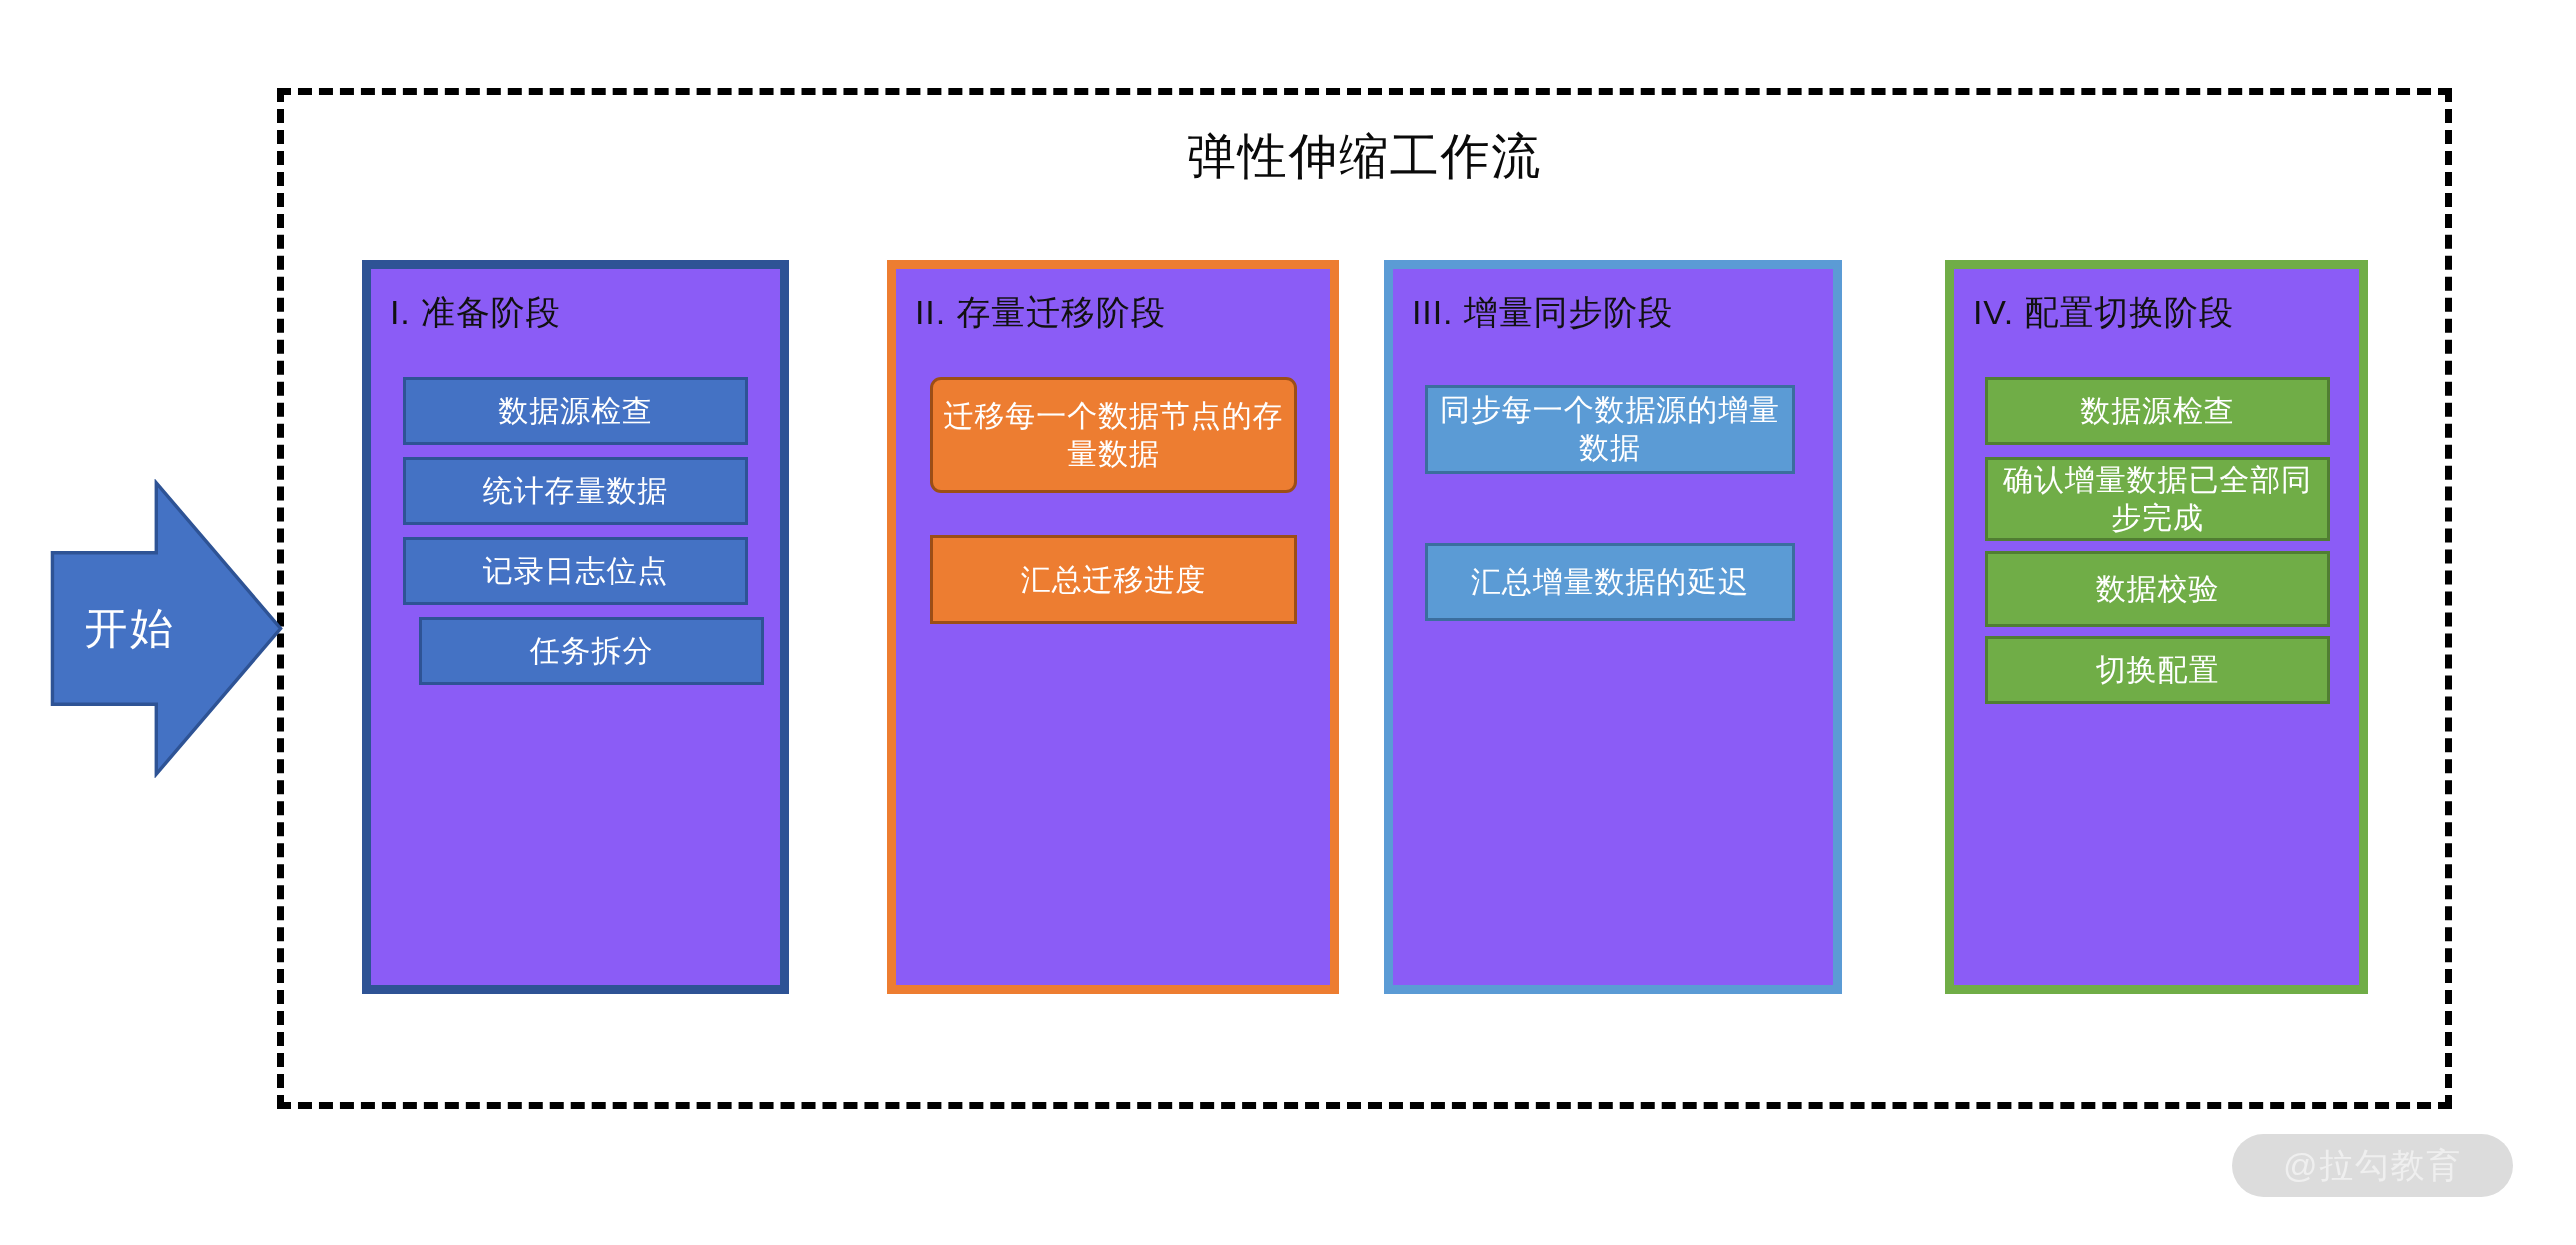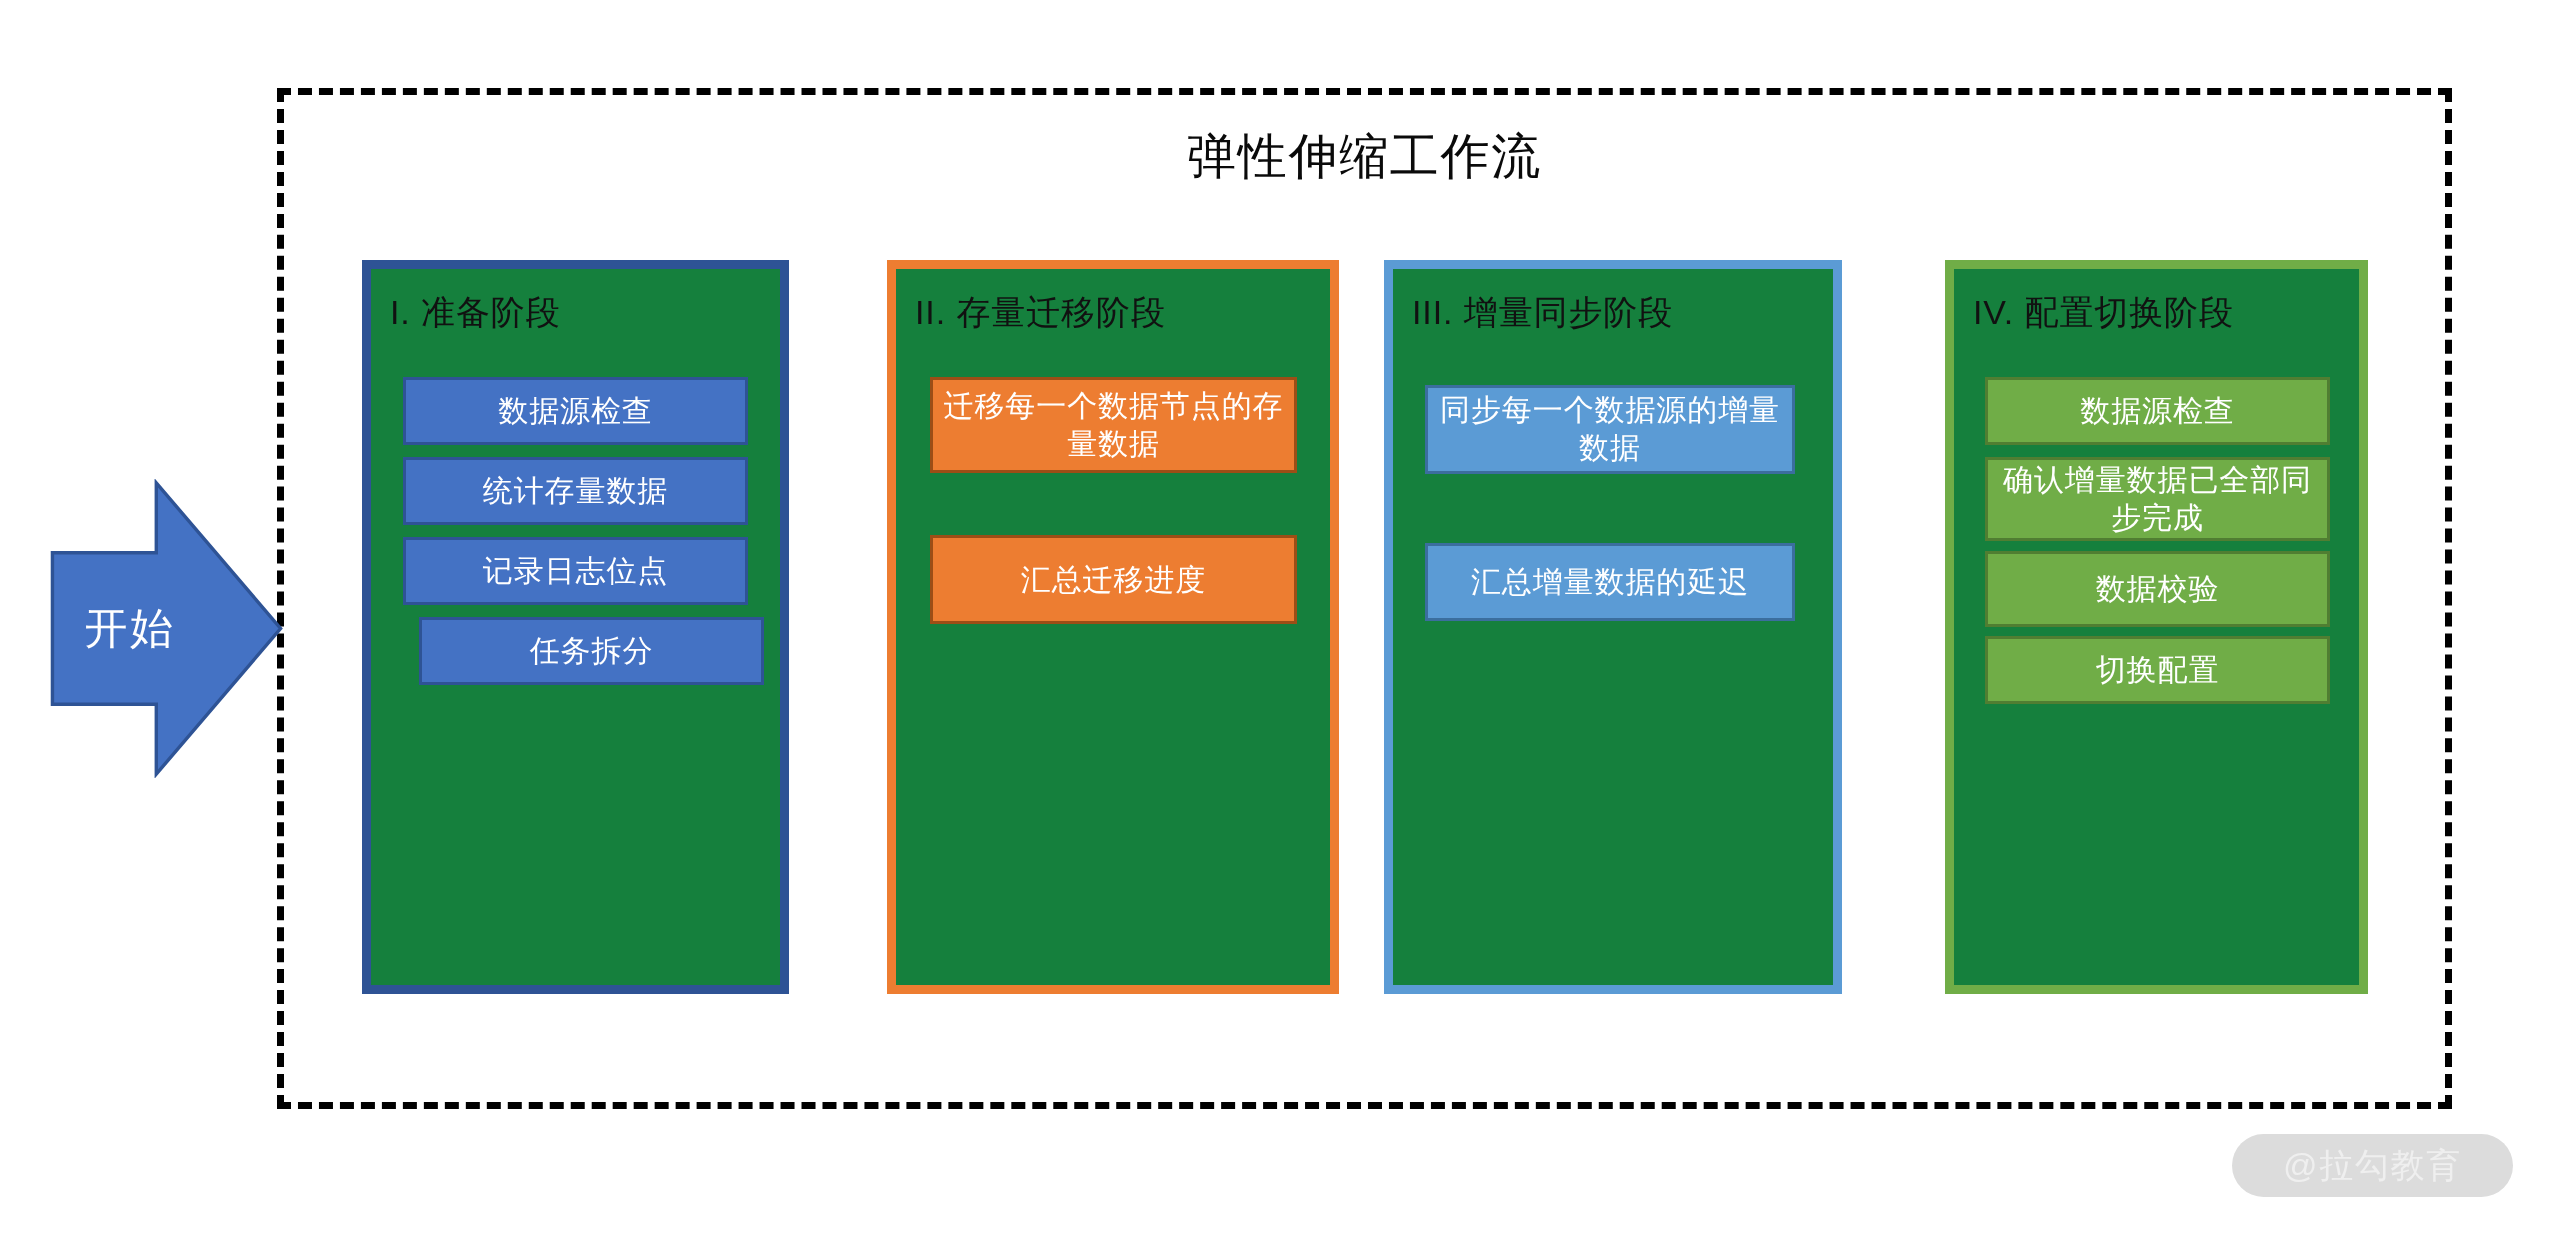--- a/index.html
+++ b/index.html
@@ -30,21 +30,21 @@
   .start-arrow svg{display:block;width:252px;height:299px;}
   .start-arrow .lbl{
     position:absolute;left:0;top:0;width:196px;height:299px;
     display:flex;align-items:center;justify-content:center;
     color:#ffffff;font-size:43px;letter-spacing:2.6px;
   }
 
   
   .col{
     position:absolute;top:260px;height:734px;
-    box-sizing:border-box;background:#15803d;padding-left:20px;
+    box-sizing:border-box;background:#8b5cf6;padding-left:20px;
   }
   .col.c1{left:362px;width:427px;border:9.4px solid #2E5395;}
   .col.c2{left:887px;width:452px;border:9.4px solid #ED7D31;}
   .col.c3{left:1384px;width:458px;border:9.4px solid #5B9BD5;}
   .col.c4{left:1945px;width:423px;border:9.4px solid #70AD47;}
 
   .col-head{
     position:absolute;left:19px;top:20.5px;
     font-size:34px;color:#111111;white-space:nowrap;letter-spacing:0.9px;
   }
@@ -92,21 +92,21 @@
       <div class="node blue" style="left:32px;top:25.6px;width:345px;height:68px;">数据源检查</div>
       <div class="node blue" style="left:32px;top:106px;width:345px;height:68px;">统计存量数据</div>
       <div class="node blue" style="left:32px;top:186px;width:345px;height:68px;">记录日志位点</div>
       <div class="node blue" style="left:32px;top:266px;width:345px;height:68px;margin-left:16px;">任务拆分</div>
     </div>
   </div>
 
   <div class="col c2">
     <div class="col-head">II. 存量迁移阶段</div>
     <div class="items">
-      <div class="node orange" style="left:34px;top:25.6px;width:367px;height:96px;">迁移每一个数据节点的存量数据</div>
+      <div class="node orange" style="left:34px;top:25.6px;width:367px;height:116px;border-radius:11px;">迁移每一个数据节点的存量数据</div>
       <div class="node orange" style="left:34px;top:184px;width:367px;height:89px;">汇总迁移进度</div>
     </div>
   </div>
 
   <div class="col c3">
     <div class="col-head">III. 增量同步阶段</div>
     <div class="items">
       <div class="node lblue" style="left:32px;top:25.6px;width:370px;height:89px;">同步每一个数据源的增量数据</div>
       <div class="node lblue" style="left:32px;top:184px;width:370px;height:78px;">汇总增量数据的延迟</div>
     </div>

